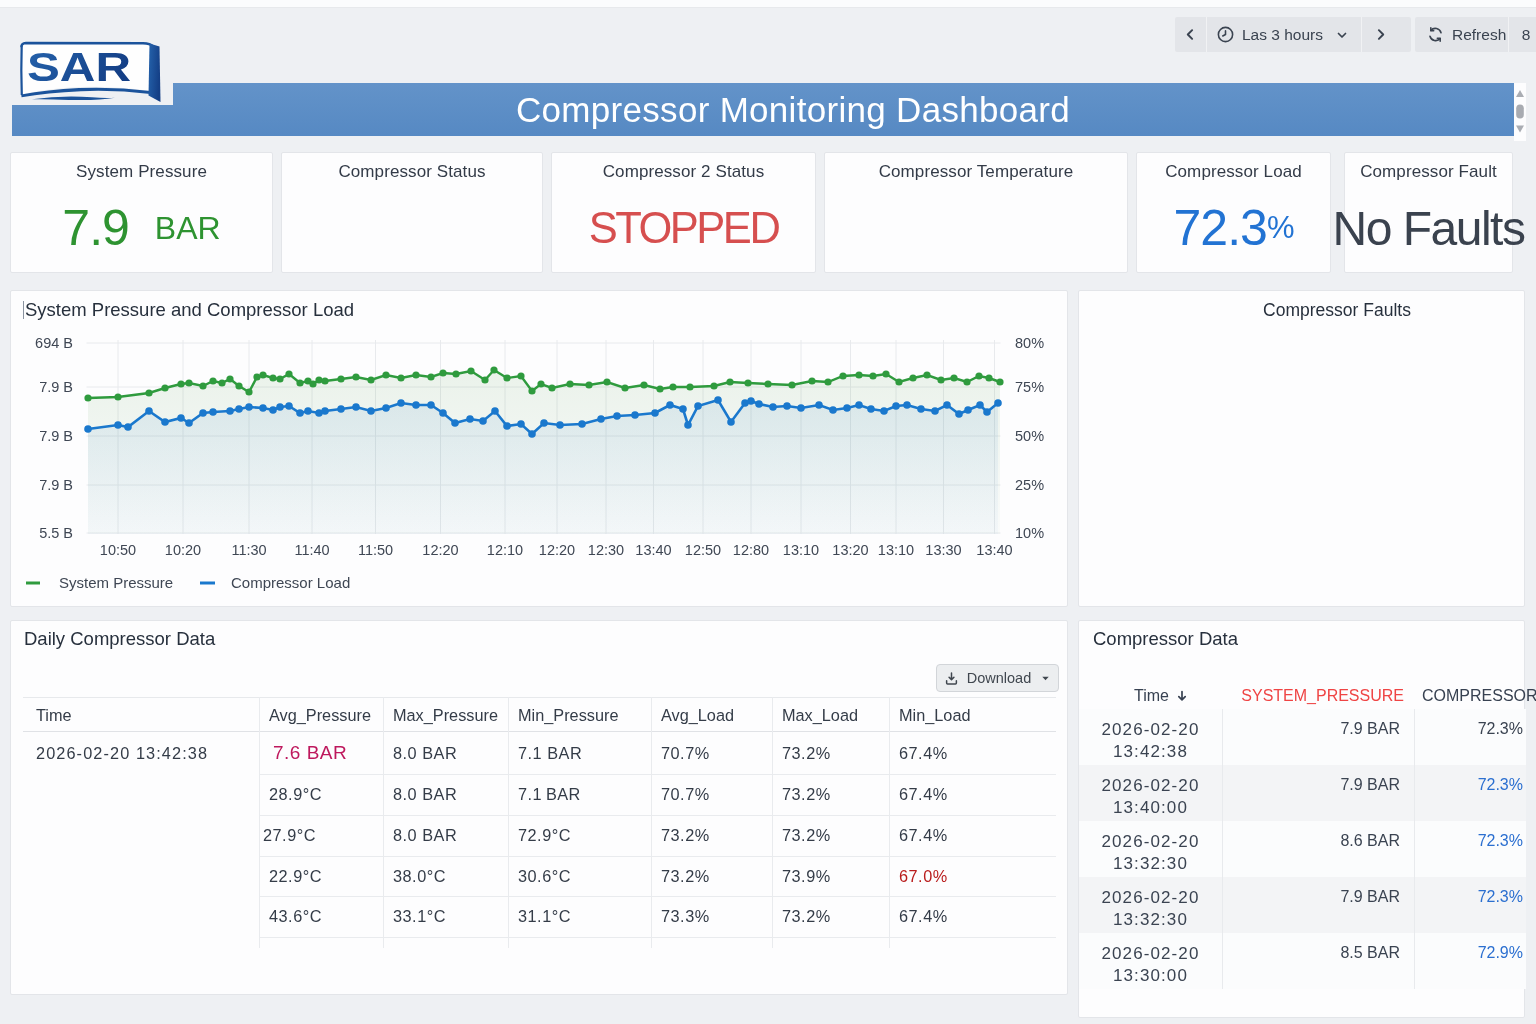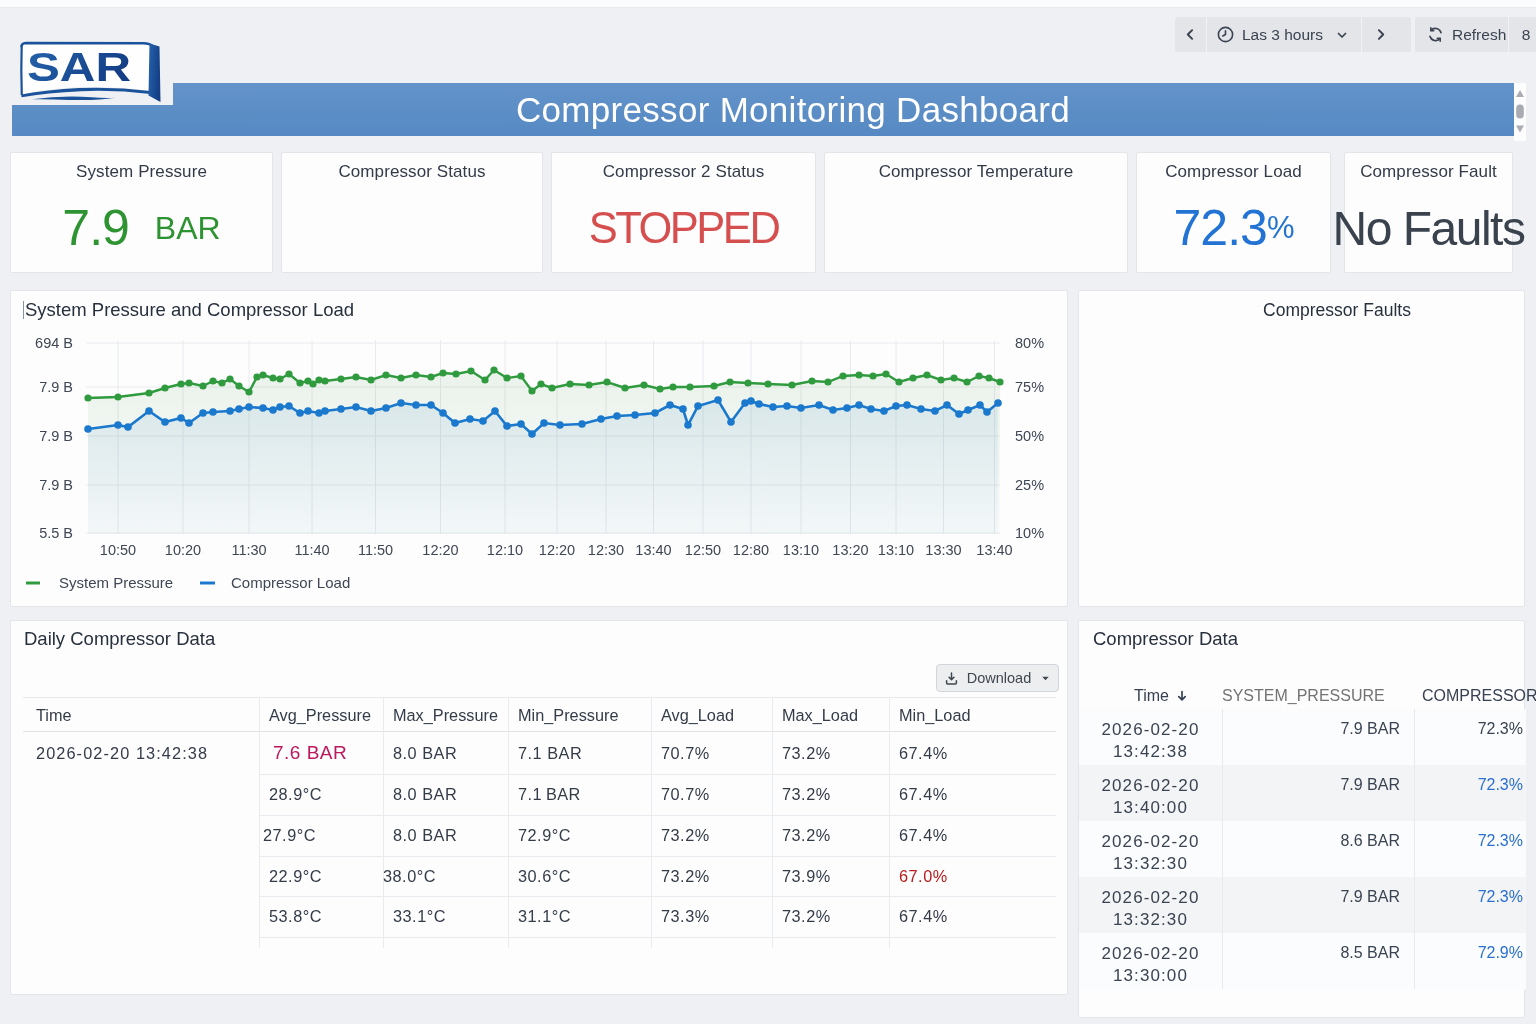--- a/index.html
+++ b/index.html
@@ -352,40 +352,40 @@
     <div style="position:absolute;left:878px;top:153px;width:167px;height:41px;line-height:41px;padding-left:10px;font-size:16.3px;letter-spacing:.5px;color:#343c48;white-space:nowrap">67.4%</div>
     <div style="position:absolute;left:248px;top:194px;width:797px;height:1px;background:#e9ebee"></div>
     <div style="position:absolute;left:248px;top:194px;width:124px;height:41px;line-height:41px;padding-left:4px;font-size:16.3px;letter-spacing:.5px;color:#343c48;white-space:nowrap">27.9°C</div>
     <div style="position:absolute;left:372px;top:194px;width:125px;height:41px;line-height:41px;padding-left:10px;font-size:16.3px;letter-spacing:.5px;color:#343c48;white-space:nowrap">8.0 BAR</div>
     <div style="position:absolute;left:497px;top:194px;width:143px;height:41px;line-height:41px;padding-left:10px;font-size:16.3px;letter-spacing:.5px;color:#343c48;white-space:nowrap">72.9°C</div>
     <div style="position:absolute;left:640px;top:194px;width:121px;height:41px;line-height:41px;padding-left:10px;font-size:16.3px;letter-spacing:.5px;color:#343c48;white-space:nowrap">73.2%</div>
     <div style="position:absolute;left:761px;top:194px;width:117px;height:41px;line-height:41px;padding-left:10px;font-size:16.3px;letter-spacing:.5px;color:#343c48;white-space:nowrap">73.2%</div>
     <div style="position:absolute;left:878px;top:194px;width:167px;height:41px;line-height:41px;padding-left:10px;font-size:16.3px;letter-spacing:.5px;color:#343c48;white-space:nowrap">67.4%</div>
     <div style="position:absolute;left:248px;top:235px;width:797px;height:1px;background:#e9ebee"></div>
     <div style="position:absolute;left:248px;top:235px;width:124px;height:40px;line-height:40px;padding-left:10px;font-size:16.3px;letter-spacing:.5px;color:#343c48;white-space:nowrap">22.9°C</div>
-    <div style="position:absolute;left:372px;top:235px;width:125px;height:40px;line-height:40px;padding-left:0;font-size:16.3px;letter-spacing:.5px;color:#343c48;white-space:nowrap">38.0°C</div>
+    <div style="position:absolute;left:372px;top:235px;width:125px;height:40px;line-height:40px;padding-left:10px;font-size:16.3px;letter-spacing:.5px;color:#343c48;white-space:nowrap">38.0°C</div>
     <div style="position:absolute;left:497px;top:235px;width:143px;height:40px;line-height:40px;padding-left:10px;font-size:16.3px;letter-spacing:.5px;color:#343c48;white-space:nowrap">30.6°C</div>
     <div style="position:absolute;left:640px;top:235px;width:121px;height:40px;line-height:40px;padding-left:10px;font-size:16.3px;letter-spacing:.5px;color:#343c48;white-space:nowrap">73.2%</div>
     <div style="position:absolute;left:761px;top:235px;width:117px;height:40px;line-height:40px;padding-left:10px;font-size:16.3px;letter-spacing:.5px;color:#343c48;white-space:nowrap">73.9%</div>
     <div style="position:absolute;left:878px;top:235px;width:167px;height:40px;line-height:40px;padding-left:10px;font-size:16.3px;letter-spacing:.5px;color:#b91c1c;white-space:nowrap">67.0%</div>
     <div style="position:absolute;left:248px;top:275px;width:797px;height:1px;background:#e9ebee"></div>
-    <div style="position:absolute;left:248px;top:275px;width:124px;height:41px;line-height:41px;padding-left:10px;font-size:16.3px;letter-spacing:.5px;color:#343c48;white-space:nowrap">53.8°C</div>
+    <div style="position:absolute;left:248px;top:275px;width:124px;height:41px;line-height:41px;padding-left:10px;font-size:16.3px;letter-spacing:.5px;color:#343c48;white-space:nowrap">43.6°C</div>
     <div style="position:absolute;left:372px;top:275px;width:125px;height:41px;line-height:41px;padding-left:10px;font-size:16.3px;letter-spacing:.5px;color:#343c48;white-space:nowrap">33.1°C</div>
     <div style="position:absolute;left:497px;top:275px;width:143px;height:41px;line-height:41px;padding-left:10px;font-size:16.3px;letter-spacing:.5px;color:#343c48;white-space:nowrap">31.1°C</div>
     <div style="position:absolute;left:640px;top:275px;width:121px;height:41px;line-height:41px;padding-left:10px;font-size:16.3px;letter-spacing:.5px;color:#343c48;white-space:nowrap">73.3%</div>
     <div style="position:absolute;left:761px;top:275px;width:117px;height:41px;line-height:41px;padding-left:10px;font-size:16.3px;letter-spacing:.5px;color:#343c48;white-space:nowrap">73.2%</div>
     <div style="position:absolute;left:878px;top:275px;width:167px;height:41px;line-height:41px;padding-left:10px;font-size:16.3px;letter-spacing:.5px;color:#343c48;white-space:nowrap">67.4%</div>
     <div style="position:absolute;left:248px;top:316px;width:797px;height:1px;background:#e9ebee"></div>
   </div>
 <div class="panel" style="left:1078px;top:620px;width:447px;height:398px">
     <div style="position:absolute;left:14px;top:7px;font-size:18.5px;color:#27303d">Compressor Data</div>
     <div style="position:absolute;left:22px;top:66px;width:121px;height:32px;text-align:center;font-size:16px;color:#374151;font-weight:500">Time<svg width="14" height="14" viewBox="0 0 14 14" fill="none" style="margin-left:6px;position:relative;top:2px">
         <path d="M7 2.5v8M3.8 7.6L7 10.8l3.2-3.2" stroke="#374151" stroke-width="1.7" stroke-linecap="round" stroke-linejoin="round"></path>
       </svg></div>
-    <div style="position:absolute;left:143px;top:66px;width:182px;text-align:left;font-size:16px;color:#737373;font-weight:500">SYSTEM_PRESSURE</div>
+    <div style="position:absolute;left:143px;top:66px;width:182px;text-align:right;font-size:16px;color:#ef4444;font-weight:500">SYSTEM_PRESSURE</div>
     <div style="position:absolute;left:343px;top:66px;width:200px;text-align:left;font-size:16px;color:#374151;font-weight:500;white-space:nowrap">COMPRESSOR_LOAD</div>
     <div style="position:absolute;left:0;top:88px;width:447px;height:1px;background:#e3e5e9"></div>
     <div style="position:absolute;left:0;top:88px;width:447px;height:56px;background:#fbfcfd"></div>
     <div style="position:absolute;left:0;top:88px;width:143px;text-align:center;color:#3a4351;line-height:21.5px;padding-top:10px;font-size:17px;letter-spacing:1.1px">2026-02-20<br>13:42:38</div>
     <div style="position:absolute;left:143px;top:88px;width:178px;text-align:right;font-size:16px;color:#3a4351;padding-top:11px">7.9 BAR</div>
     <div style="position:absolute;left:335px;top:88px;width:109px;text-align:right;font-size:16px;color:#3a4351;padding-top:11px">72.3%</div>
     <div style="position:absolute;left:0;top:144px;width:447px;height:56px;background:#f3f4f6"></div>
     <div style="position:absolute;left:0;top:144px;width:143px;text-align:center;color:#3a4351;line-height:21.5px;padding-top:10px;font-size:17px;letter-spacing:1.1px">2026-02-20<br>13:40:00</div>
     <div style="position:absolute;left:143px;top:144px;width:178px;text-align:right;font-size:16px;color:#3a4351;padding-top:11px">7.9 BAR</div>
     <div style="position:absolute;left:335px;top:144px;width:109px;text-align:right;font-size:16px;color:#2b6fd0;padding-top:11px">72.3%</div>

